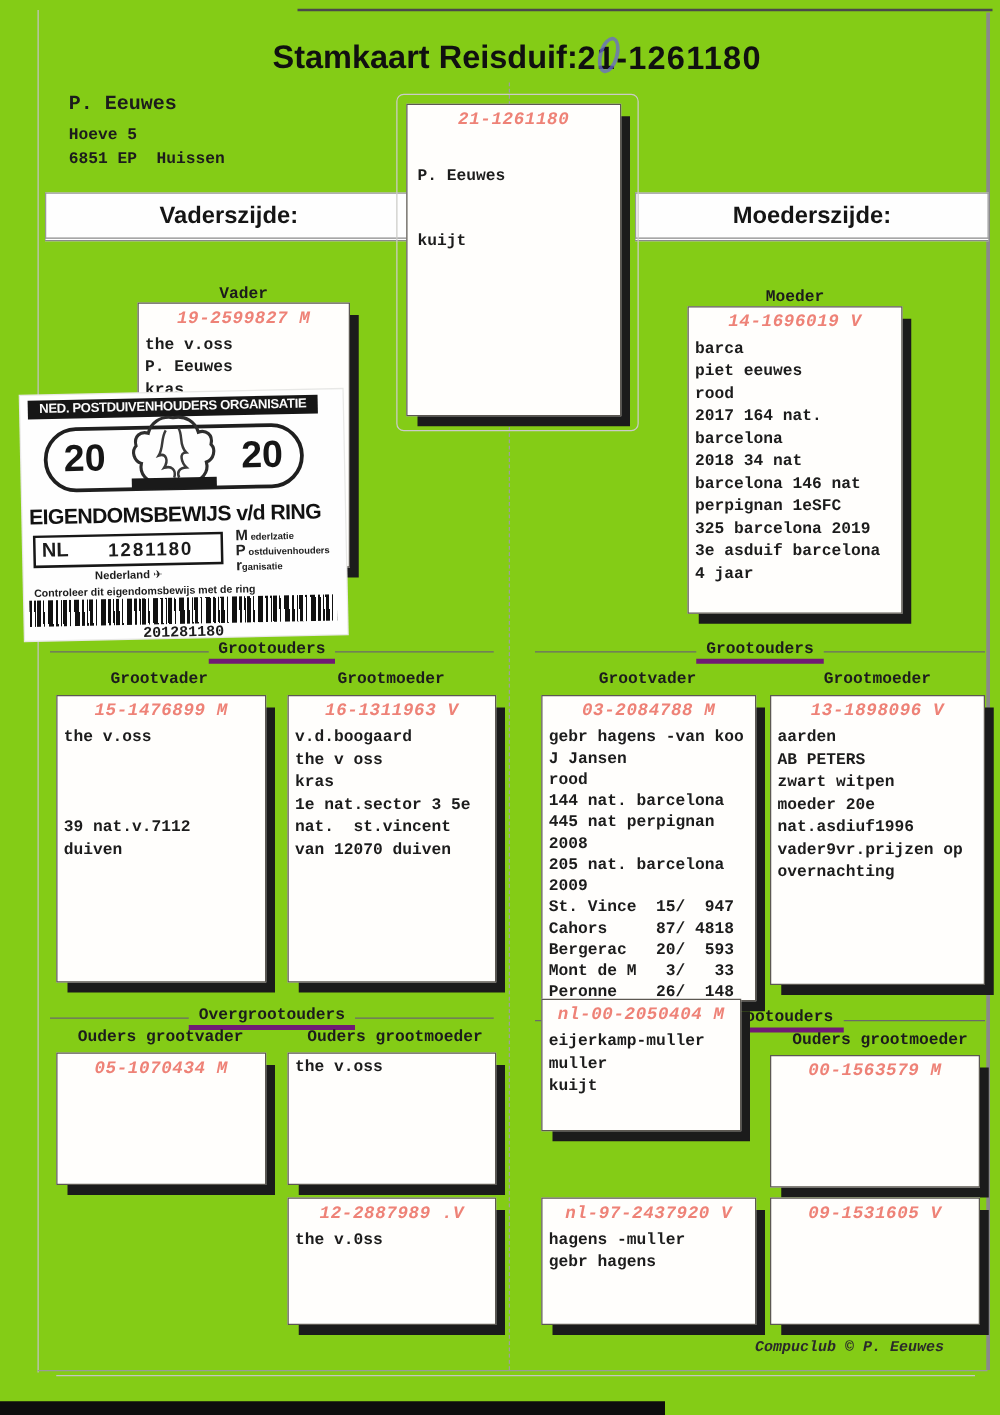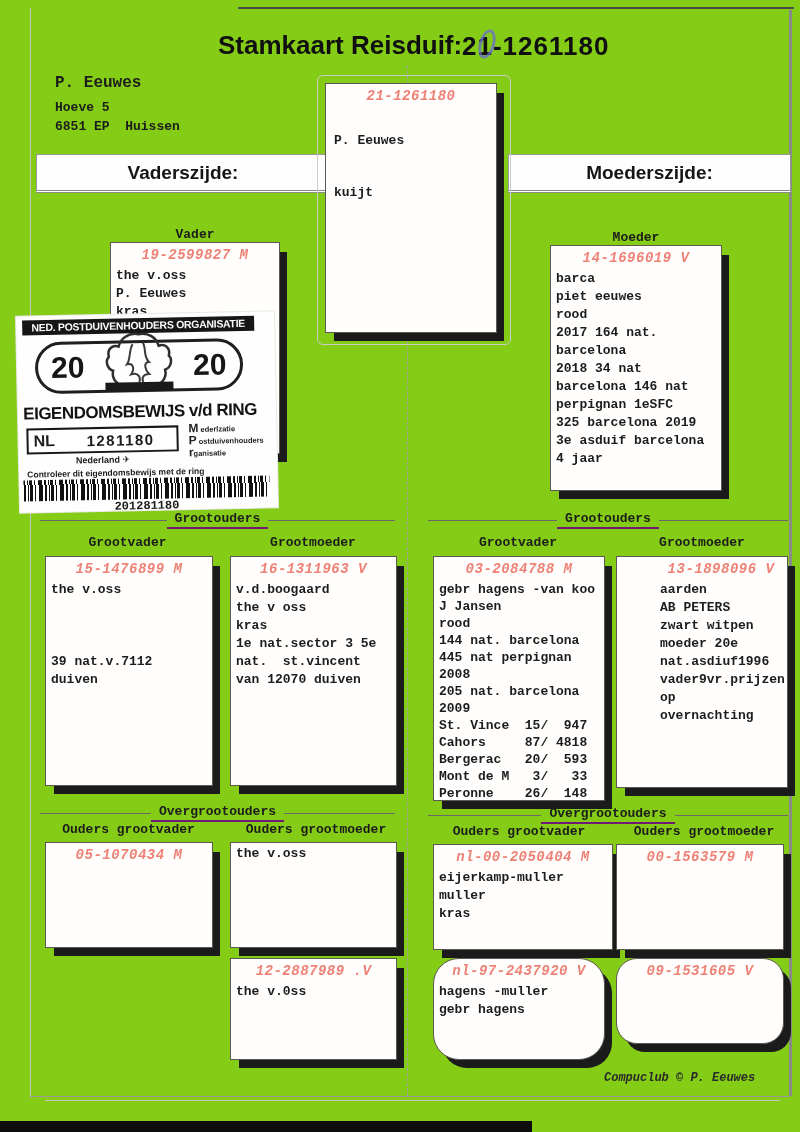--- a/index.html
+++ b/index.html
@@ -33,21 +33,21 @@
   .card { position:absolute; background:#fffefc; border:1px solid #5c5852; box-shadow:8px 9px 0 -1px #1b1b1b; }
   .card .ring { display:block; text-align:center; padding-top:3px;
                 font:italic bold 14px/19px "Liberation Mono","DejaVu Sans Mono",monospace;
                 color:var(--ring-red,#ee8277); letter-spacing:0.5px; }
   .card .body { padding:2px 5px; font:bold 13px/18px "Liberation Mono","DejaVu Sans Mono",monospace;
                 white-space:pre-wrap; color:#1c1c1c; }
 
   .rule-label { position:absolute; display:flex; align-items:center;
                 font:bold 13px "Liberation Mono","DejaVu Sans Mono",monospace; color:#1c1c1c; }
   .rule-label::before, .rule-label::after { content:""; flex:1; border-top:1px solid #6a6a6a; }
-  .rule-label span { padding:0 8px 1px; border-bottom:2px solid #701a75; }
+  .rule-label span { padding:0 8px 1px; border-bottom:4px solid #701a75; }
   .sub-label { position:absolute; text-align:center; font:bold 13px "Liberation Mono","DejaVu Sans Mono",monospace; color:#1c1c1c; }
 
   
   .sticker { left:18px; top:314px; width:258px; height:196px; background:#fefefe;
              transform:rotate(-1.2deg); box-shadow:0 0 0 1px #e8e8e6; }
   .sticker .org { position:absolute; left:6px; top:4px; width:232px; background:#161616; color:#fafafa;
                   text-align:center; font:bold 10.5px/15px "Liberation Sans","DejaVu Sans",sans-serif; letter-spacing:-0.3px; }
   .sticker .stadium { position:absolute; left:18px; top:26px; width:208px; height:52px;
                       border:3px solid #1f1f1f; border-radius:30px; }
   .sticker .year { position:absolute; top:32px; font:bold 30px/40px "Liberation Sans","DejaVu Sans",sans-serif; color:#161616; }
@@ -199,21 +199,21 @@
 445 nat perpignan
 2008
 205 nat. barcelona
 2009
 St. Vince  15/  947
 Cahors     87/ 4818
 Bergerac   20/  593
 Mont de M   3/   33
 Peronne    26/  148</div>
   </div>
-  <div class="card" style="left:616px;top:556px;width:172px;height:232px;padding-left:38px;">
+  <div class="card" style="left:616px;top:556px;width:172px;height:232px;">
     <span class="ring">13-1898096 V</span>
     <div class="body">aarden
 AB PETERS
 zwart witpen
 moeder 20e
 nat.asdiuf1996
 vader9vr.prijzen op
 overnachting</div>
   </div>
 
@@ -232,35 +232,35 @@
   <div class="card" style="left:230px;top:958px;width:167px;height:102px;">
     <span class="ring">12-2887989 .V</span>
     <div class="body">the v.0ss</div>
   </div>
 
   <div class="rule-label" style="left:428px;top:806px;width:360px;">
     <span>Overgrootouders</span>
   </div>
   <div class="sub-label" style="left:424px;top:824px;width:190px;">Ouders grootvader</div>
   <div class="sub-label" style="left:614px;top:824px;width:180px;">Ouders grootmoeder</div>
-  <div class="card" style="left:433px;top:844px;width:180px;height:106px;">
+  <div class="card" style="left:433px;top:799px;width:160px;height:106px;">
     <span class="ring">nl-00-2050404 M</span>
     <div class="body">eijerkamp-muller
 muller
-kras</div>
+kuijt</div>
   </div>
   <div class="card" style="left:616px;top:844px;width:168px;height:106px;">
     <span class="ring">00-1563579 M</span>
     <div class="body"></div>
   </div>
-  <div class="card" style="left:433px;top:958px;width:172px;height:102px;border-radius:26px;">
+  <div class="card" style="left:433px;top:958px;width:172px;height:102px;">
     <span class="ring">nl-97-2437920 V</span>
     <div class="body">hagens -muller
 gebr hagens</div>
   </div>
-  <div class="card" style="left:616px;top:958px;width:168px;height:86px;border-radius:21px;">
+  <div class="card" style="left:616px;top:958px;width:168px;height:102px;">
     <span class="ring">09-1531605 V</span>
     <div class="body"></div>
   </div>
 
   <div class="abs footer-credit">Compuclub © P. Eeuwes</div>
 
 </div>
 
 </body></html>

